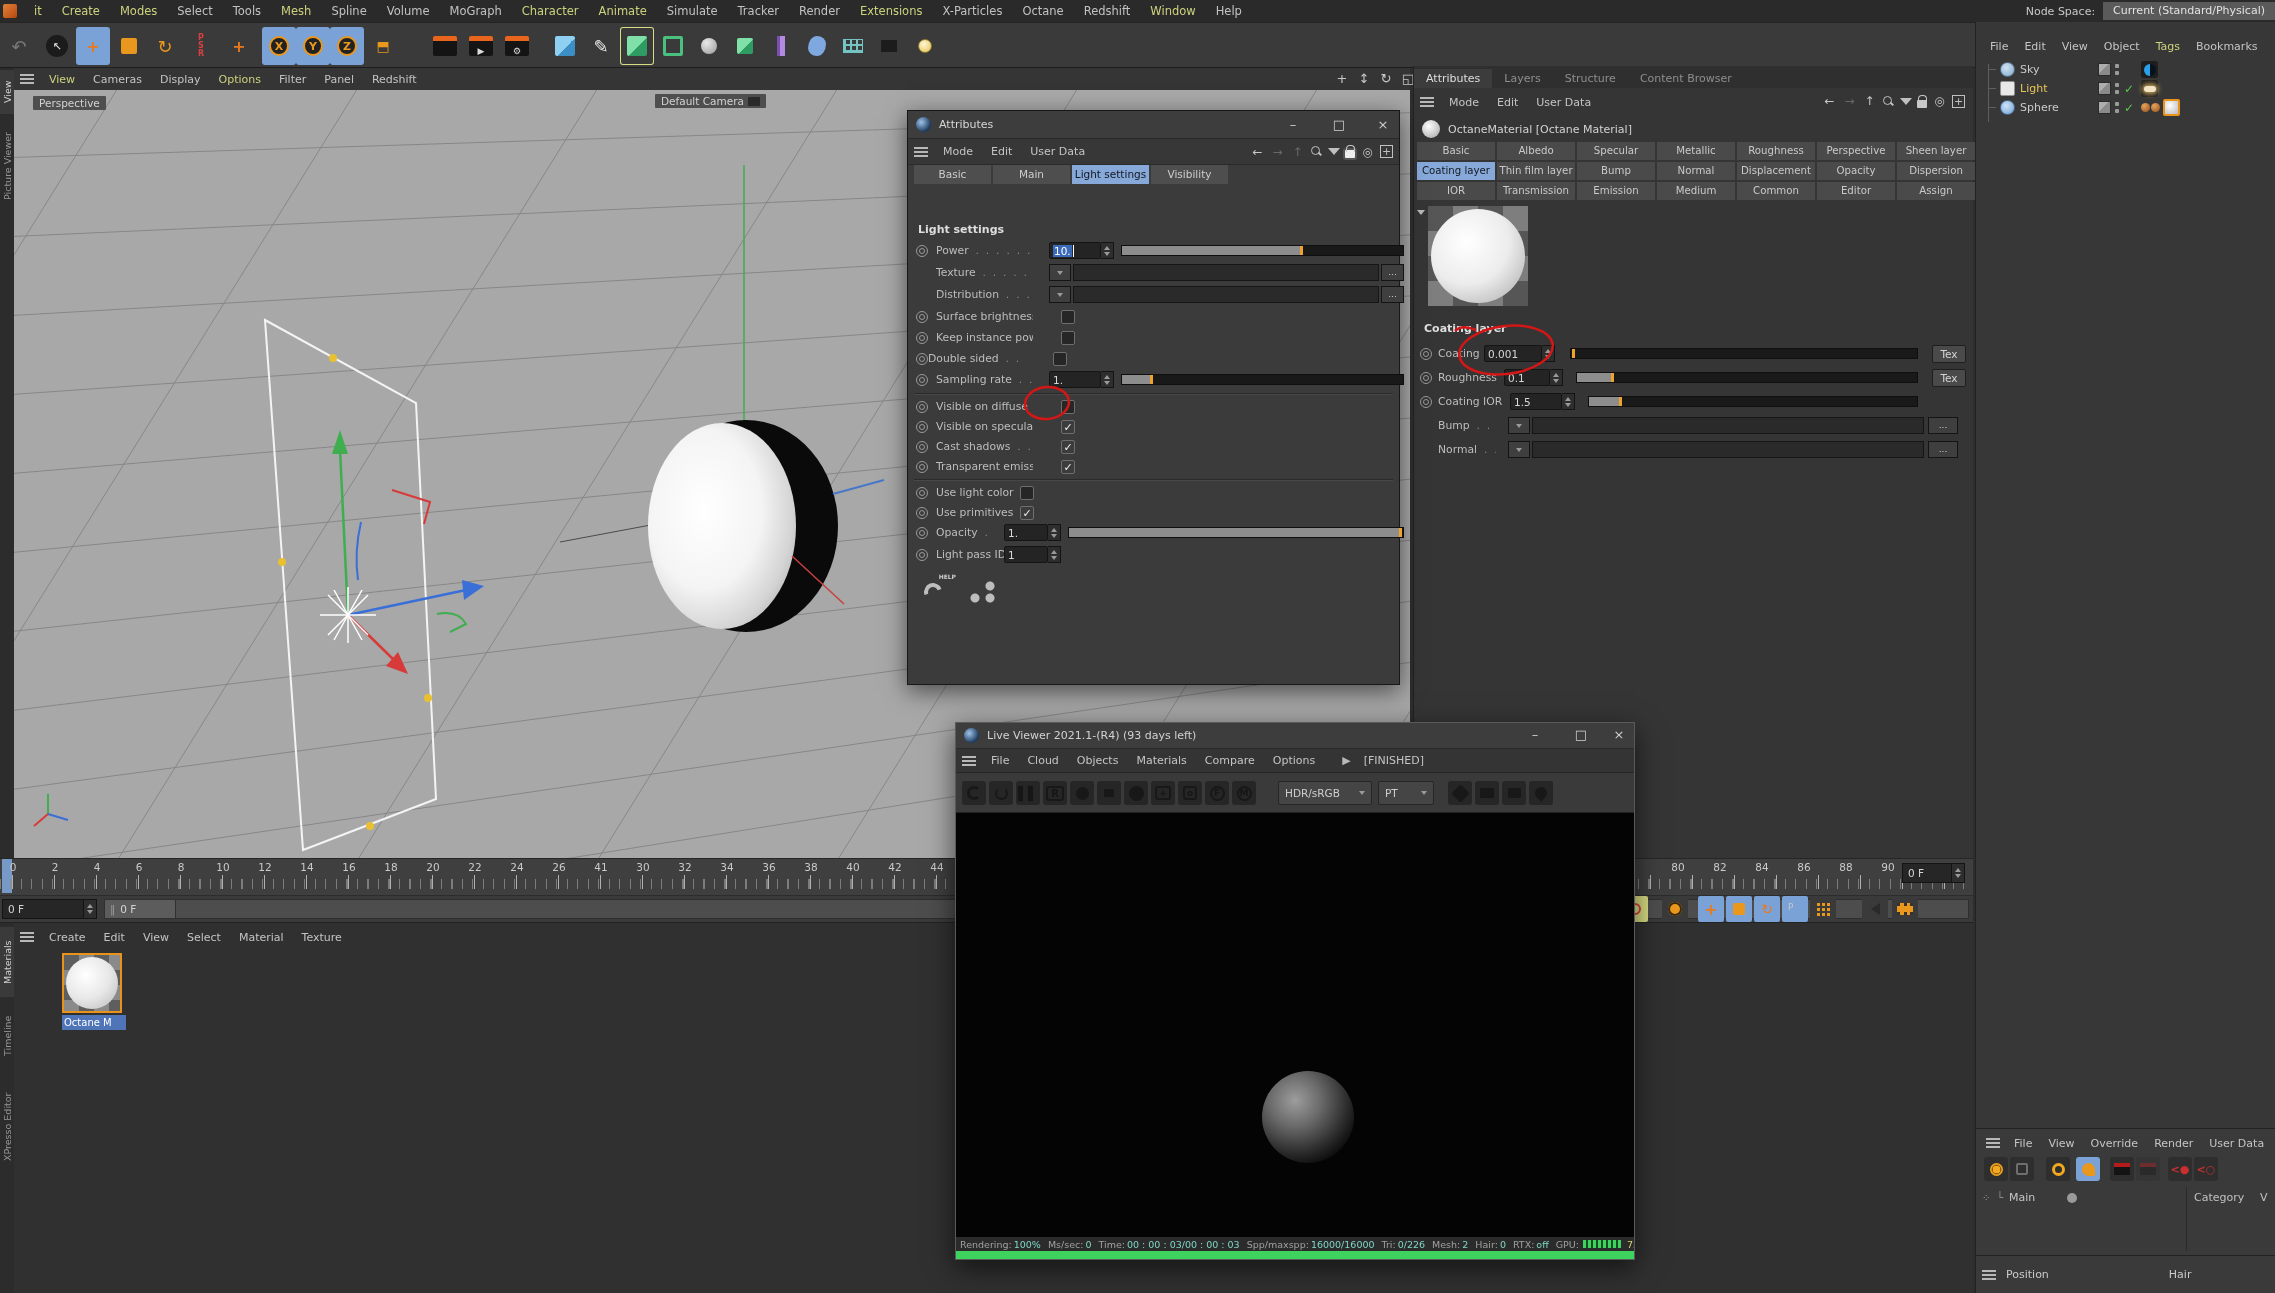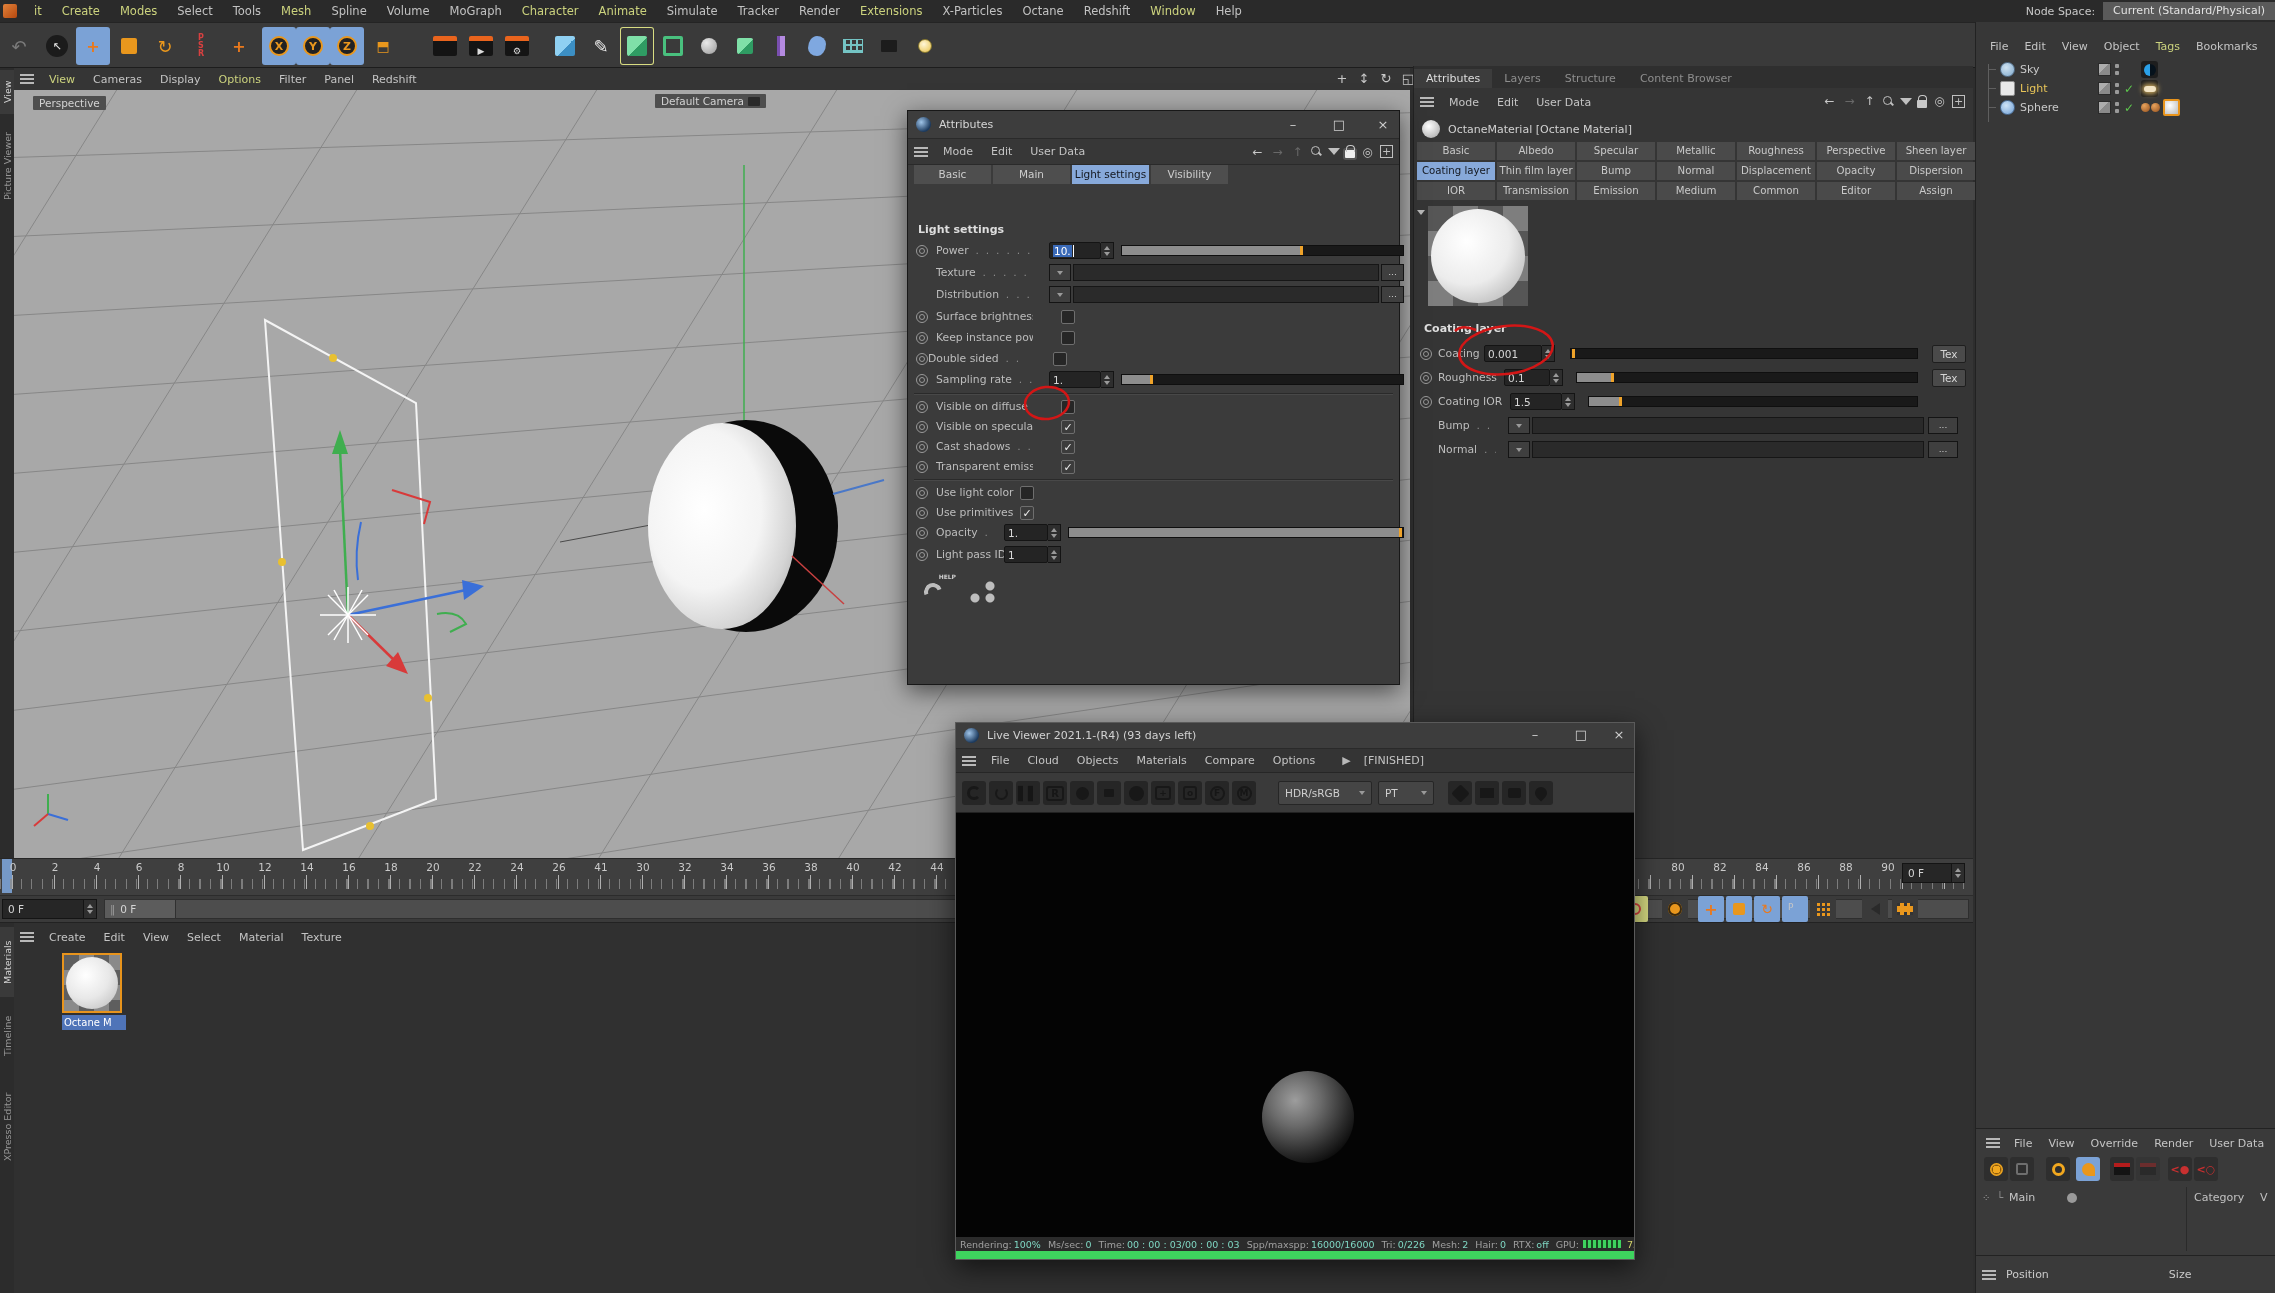--- a/index.html
+++ b/index.html
@@ -998,21 +998,21 @@
       <span style="width:10px;height:10px;border-radius:50%;background:#9a9a9a;margin-left:26px"></span>
     </div>
     <div style="position:absolute;left:210px;top:58px;bottom:4px;width:1px;background:#2a2a2a"></div>
     <div style="position:absolute;left:218px;top:62px;color:#c0c0c0">Category</div>
     <div style="position:absolute;left:284px;top:62px;color:#c0c0c0">V</div>
   </div>
 
   <div id="coordpanel">
     <span class="hamb"></span>
     <span style="color:#cacaca;margin-left:4px">Position</span>
-    <span style="color:#cacaca;margin-left:120px">Size</span>
+    <span style="color:#cacaca;margin-left:120px">Hair</span>
   </div>
 
   <svg id="annot">
     <ellipse cx="1047" cy="403" rx="22" ry="16" fill="none" stroke="#d31616" stroke-width="2.5" transform="rotate(-6 1047 403)"></ellipse>
     <ellipse cx="1506" cy="350" rx="47" ry="24" fill="none" stroke="#d31616" stroke-width="2.5" transform="rotate(-7 1506 350)"></ellipse>
     <path d="M1476,330 Q1462,324 1455,331" fill="none" stroke="#d31616" stroke-width="2.5"></path>
   </svg>
 
 </div>
 

